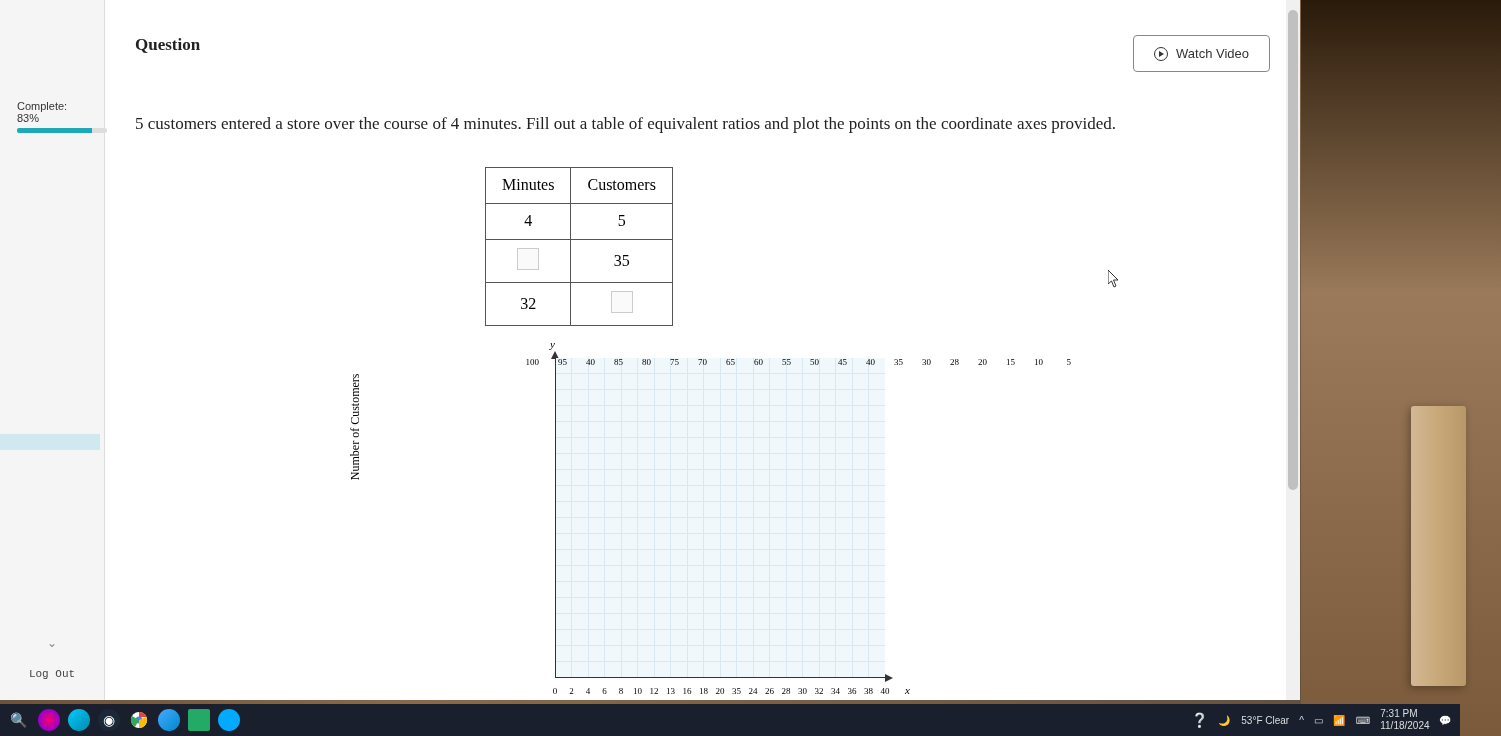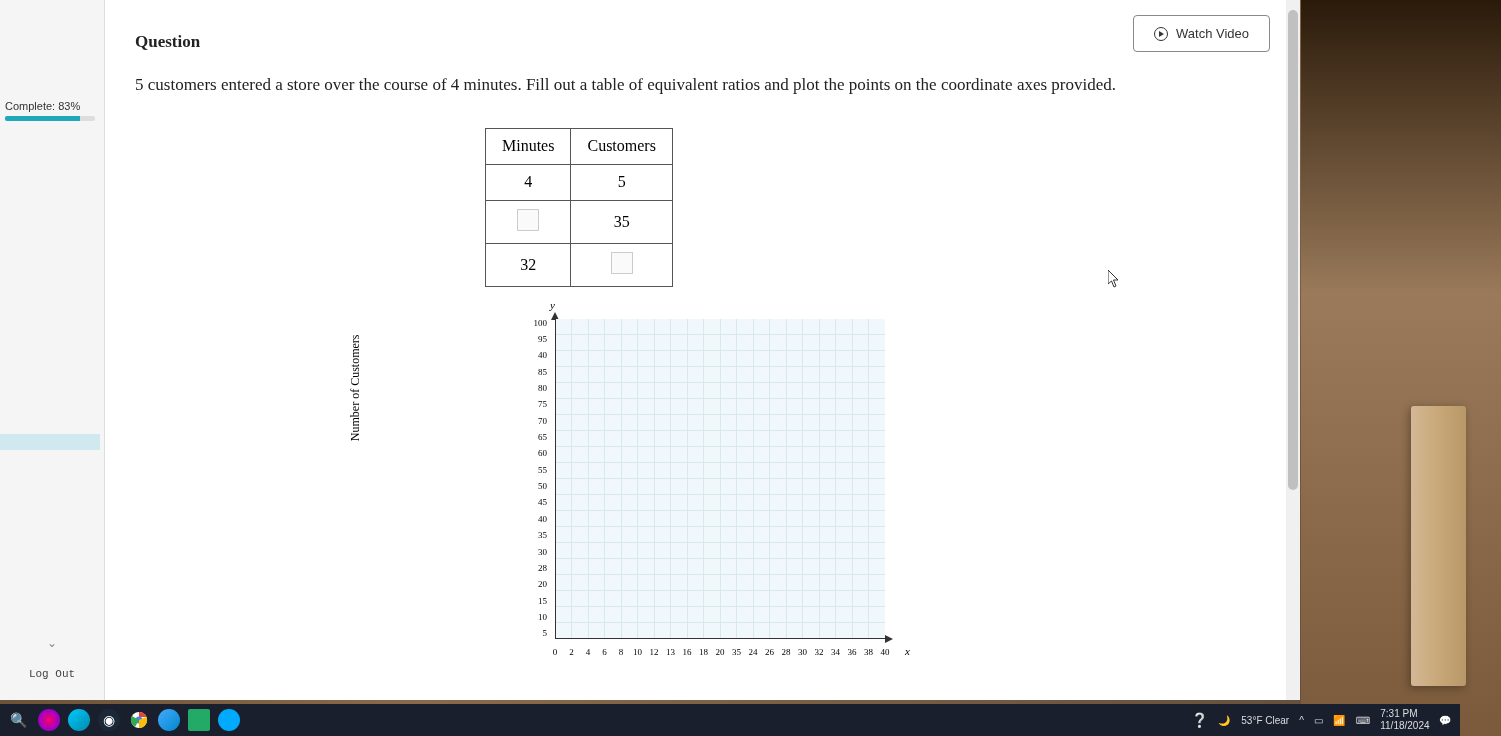--- a/index.html
+++ b/index.html
@@ -23,21 +23,21 @@
   top: 0;
   width: 1300px;
   height: 700px;
   background: #fff;
   display: flex;
 }
 .sidebar {
   width: 105px;
   background: #f5f5f5;
   border-right: 1px solid #ddd;
-  padding: 10px 5px;
+  padding: 10px 17px;
   display: flex;
   flex-direction: column;
   position: relative;
 }
 .complete-label {
   font-family: Arial, sans-serif;
   font-size: 11px;
   color: #333;
   margin-top: 90px;
 }
@@ -99,21 +99,22 @@
   right: 2px;
   top: 10px;
   width: 10px;
   height: 480px;
   background: #c0c0c0;
   border-radius: 5px;
 }
 .question-header {
   display: flex;
   justify-content: space-between;
-  align-items: flex-end;
+  align-items: flex-start;
+  margin-top: 20px;
 }
 .question-title {
   font-weight: bold;
   font-size: 17px;
   color: #222;
 }
 .header-buttons {
   display: flex;
   gap: 28px;
 }
@@ -141,21 +142,21 @@
 .watch-icon::after {
   content: '';
   position: absolute;
   left: 4px;
   top: 3px;
   border-left: 5px solid #333;
   border-top: 3px solid transparent;
   border-bottom: 3px solid transparent;
 }
 .question-text {
-  margin-top: 20px;
+  margin-top: 39px;
   font-size: 17px;
   color: #222;
   line-height: 1.5;
   max-width: 1090px;
   font-family: Liberation Serif, serif;
 }
 .ratio-table {
   margin: 30px auto 20px 350px;
   border-collapse: collapse;
 }
@@ -234,25 +235,25 @@
   left: 510px;
   bottom: 24px;
   width: 0;
   height: 0;
   border-top: 4px solid transparent;
   border-bottom: 4px solid transparent;
   border-left: 8px solid #333;
 }
 .y-ticks {
   position: absolute;
-  left: 144px;
+  left: 136px;
   top: 12px;
   height: 320px;
   display: flex;
-  flex-direction: column;
+  flex-direction: row;
   justify-content: space-between;
 }
 .y-tick {
   font-size: 9px;
   text-align: right;
   width: 28px;
   line-height: 1;
 }
 .x-ticks {
   position: absolute;

